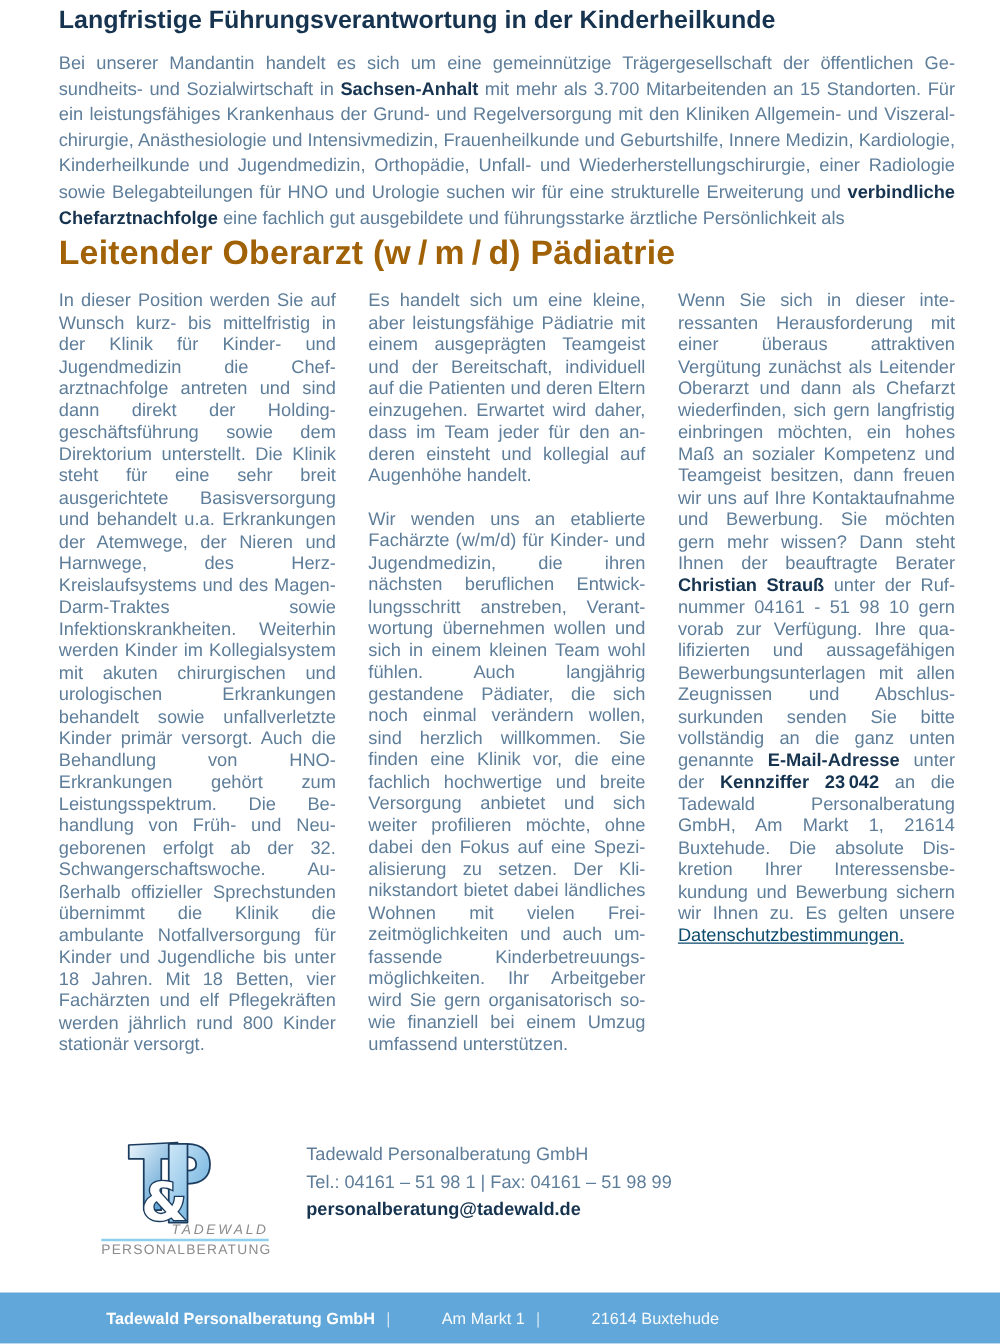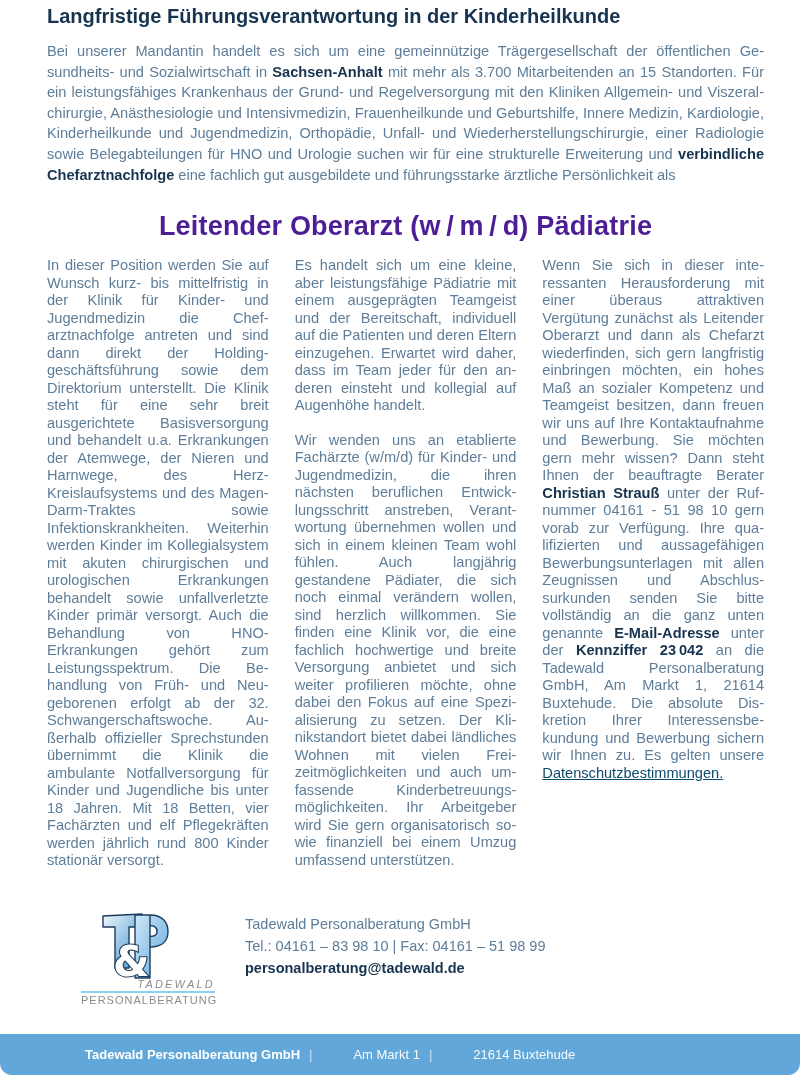--- a/index.html
+++ b/index.html
@@ -3,40 +3,38 @@
 <meta charset="utf-8">
 <style>
   html,body{margin:0;padding:0;background:#ffffff;}
   .page{
     position:relative;
     width:800px;height:1075px;
     background:#ffffff;
     font-family:"Liberation Sans",sans-serif;
     overflow:hidden;
     color:#5e7d99;
-    border-radius:12px;
   }
   .content{padding:0 36px 0 47px;}
   h1.page-heading{
     margin:0;padding-top:3px;
     font-size:20px;line-height:26px;font-weight:700;
     color:#16334f;
   }
   p.intro{
     margin:12px 0 0;
     font-size:14.6px;line-height:20.6px;
     color:#5e7d99;
     text-align:justify;
     -webkit-hyphens:manual;hyphens:manual;
   }
   h2.job-title{
-    margin:24px 0 0;
-    text-align:center;
+    margin:0 0 0;
     font-size:27px;line-height:34px;font-weight:700;
-    color:#4c1d95;
+    color:#a16207;
     letter-spacing:.2px;
   }
   .columns{
     display:flex;gap:26px;
     margin-top:14px;
   }
   .col{
     flex:1;min-width:0;
     font-size:14.6px;line-height:17.5px;
     color:#5e7d99;
@@ -133,21 +131,21 @@
       </svg>
       <div class="wordmark">
         <div class="wm1">TADEWALD</div>
         <div class="wm-rule"></div>
         <div class="wm2">PERSONALBERATUNG</div>
       </div>
     </div>
 
     <div class="contact">
       <div>Tadewald Personalberatung GmbH</div>
-      <div>Tel.: 04161 – 83 98 10 | Fax: 04161 – 51 98 99</div>
+      <div>Tel.: 04161 – 51 98 1 | Fax: 04161 – 51 98 99</div>
       <a class="email" href="#">personalberatung@tadewald.de</a>
     </div>
   </div>
 
   <footer class="footer-bar">
     <span class="f-company">Tadewald Personalberatung GmbH</span>
     <span class="f-sep">|</span>
     <span class="f-item">Am Markt 1</span>
     <span class="f-sep">|</span>
     <span class="f-item">21614 Buxtehude</span>

